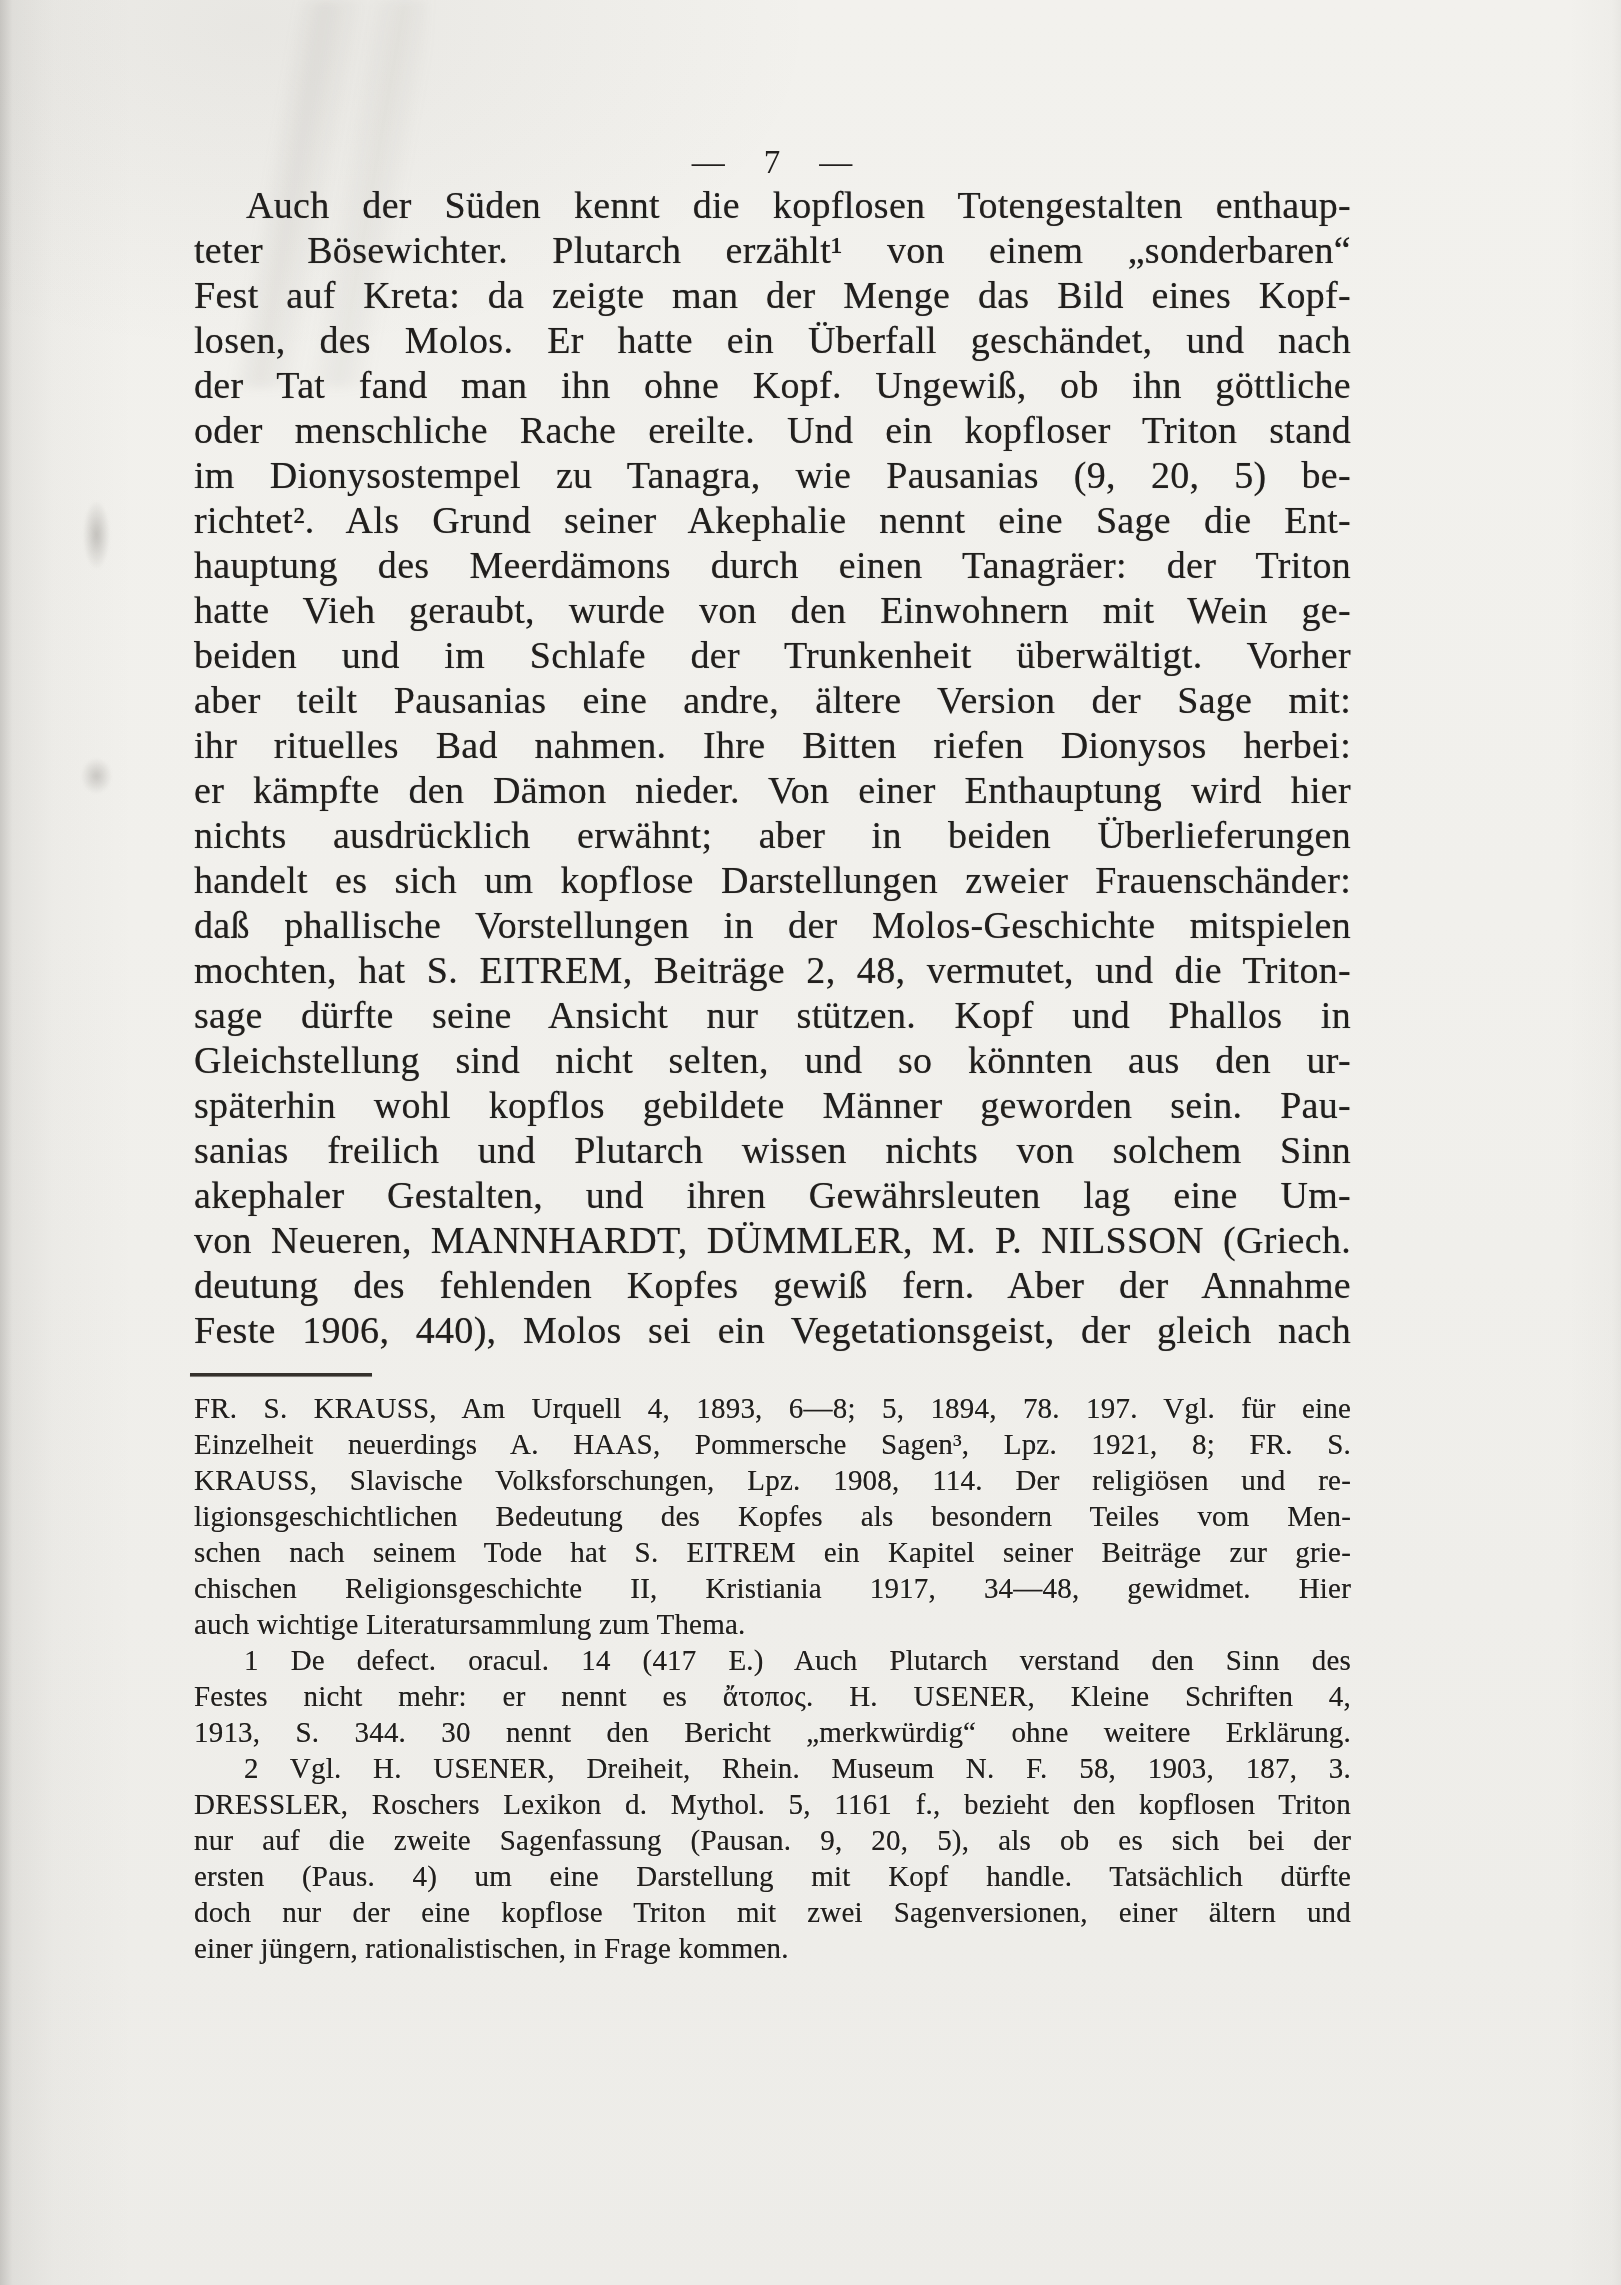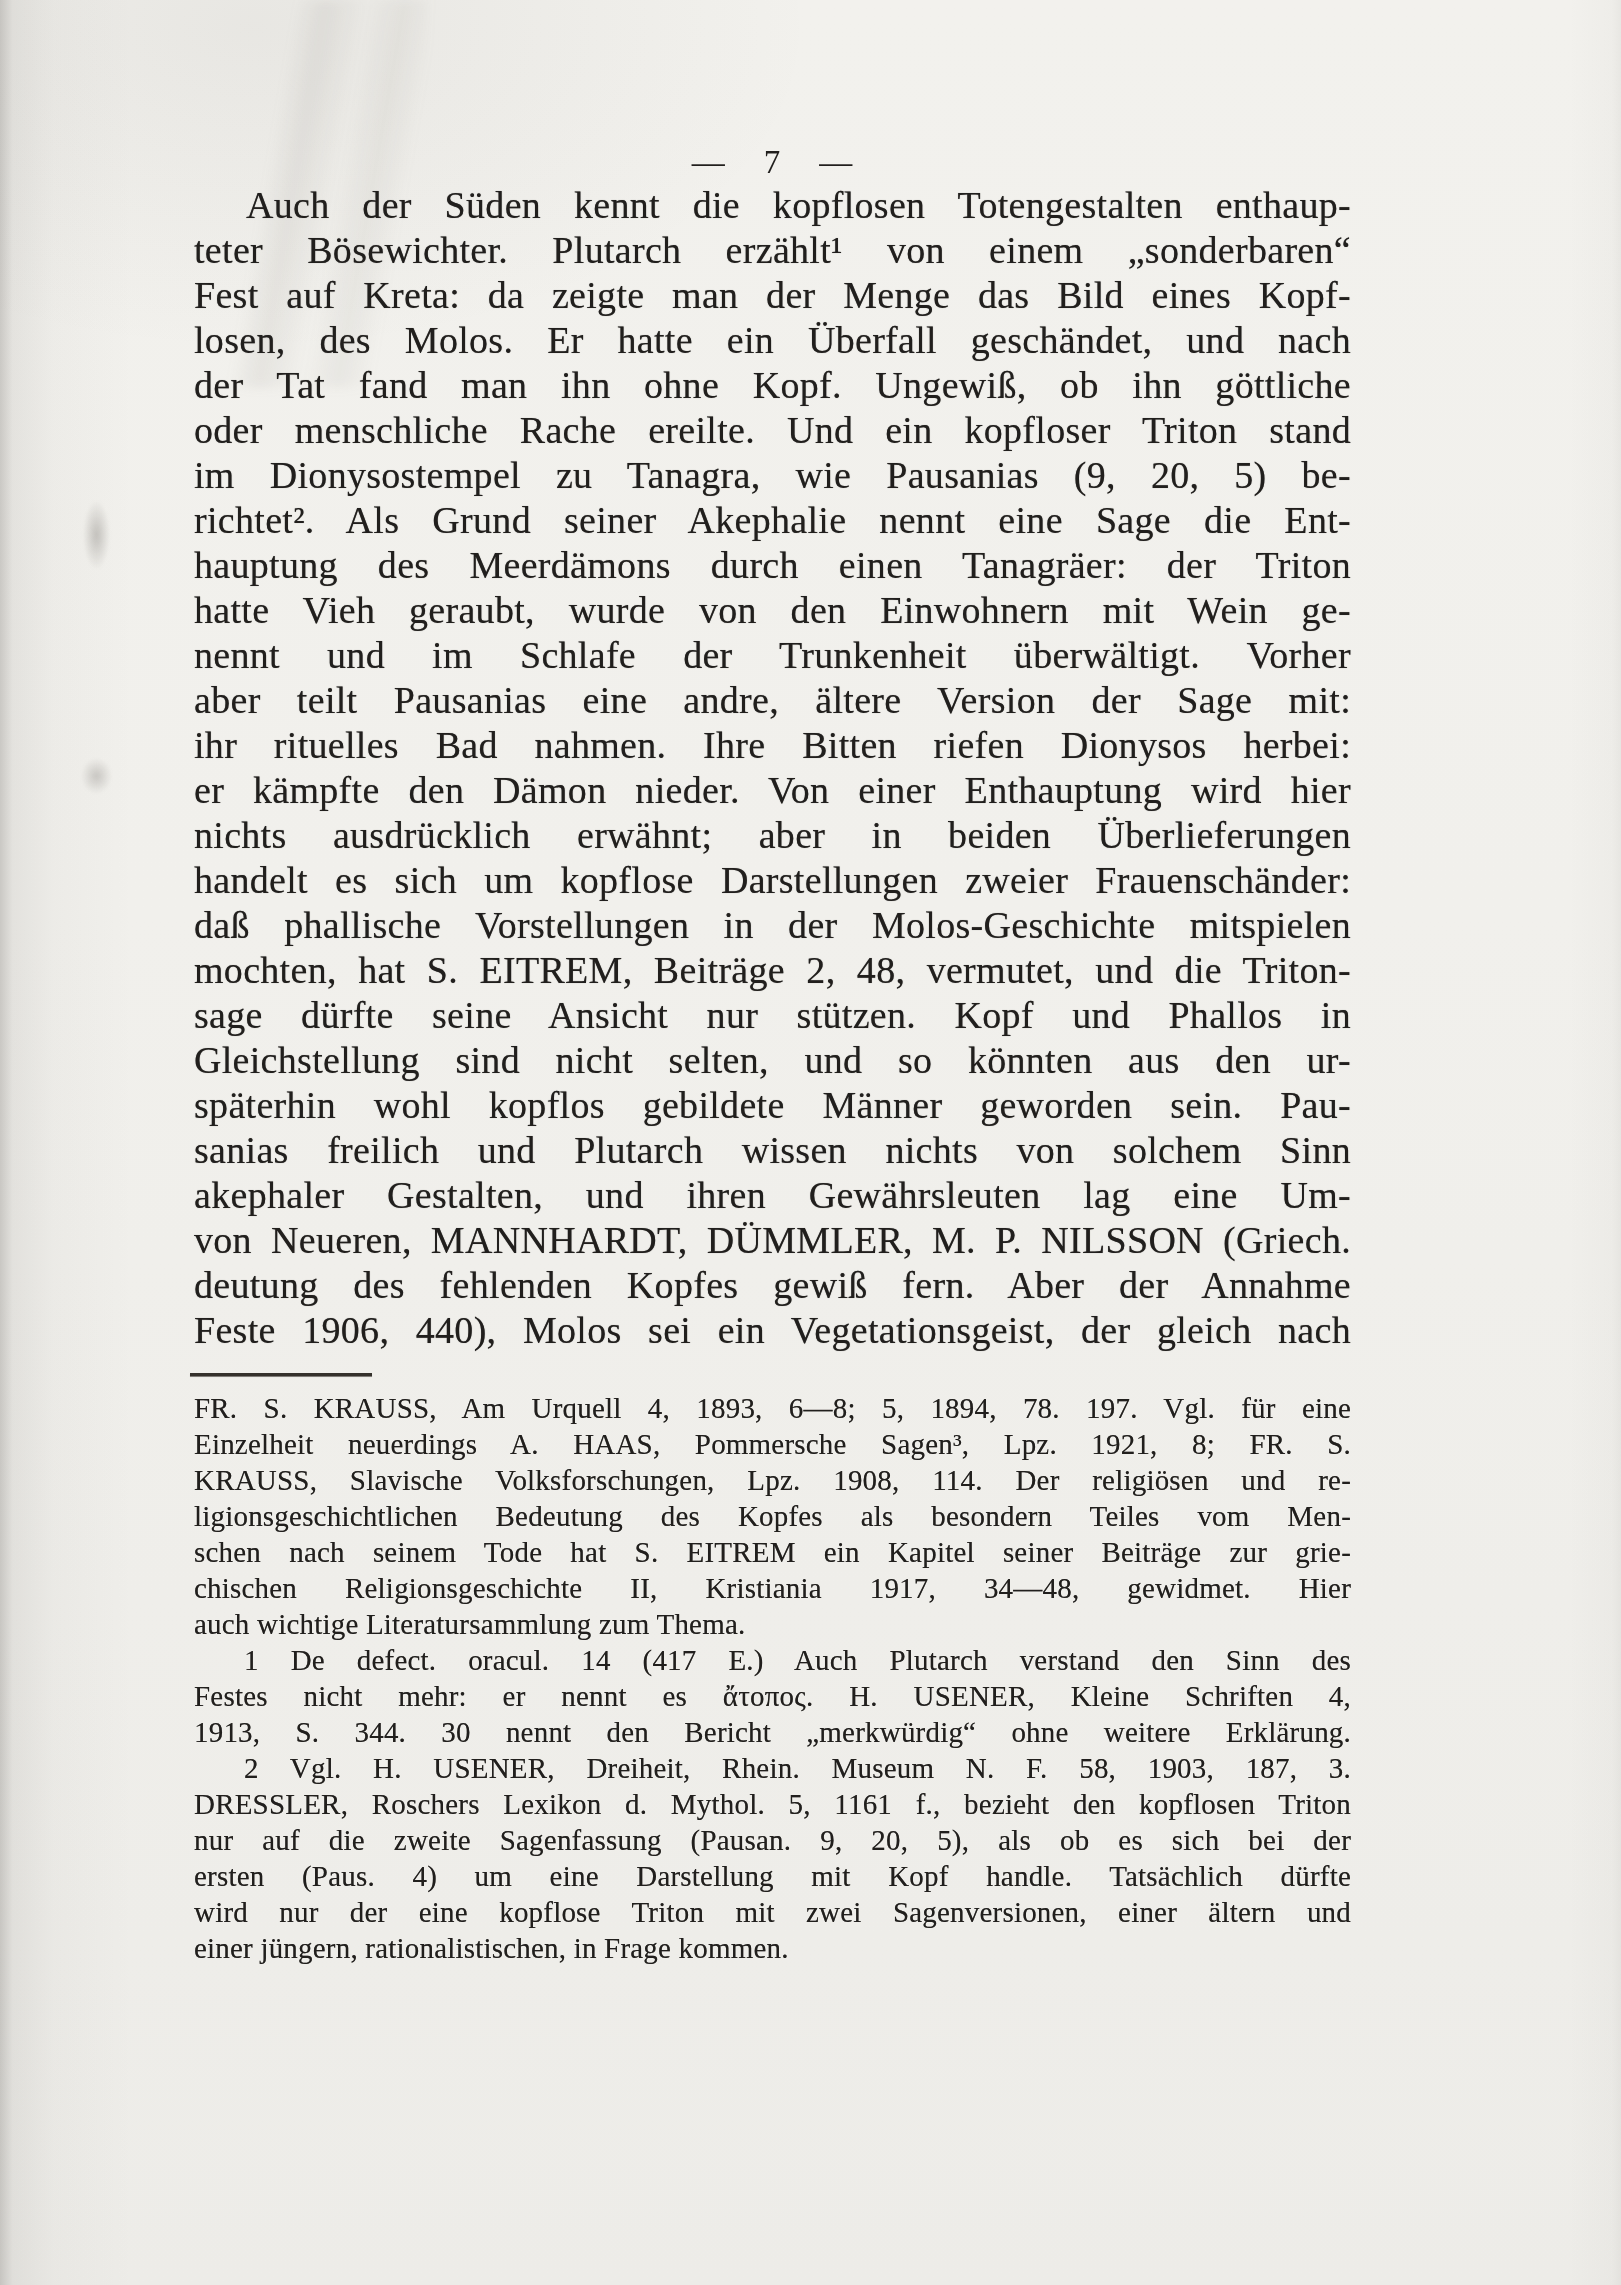--- a/index.html
+++ b/index.html
@@ -103,21 +103,21 @@
         <div class="tline in">Auch der Süden kennt die kopflosen Totengestalten enthaup-</div>
         <div class="tline">teter Bösewichter. Plutarch erzählt¹ von einem „sonderbaren“</div>
         <div class="tline">Fest auf Kreta: da zeigte man der Menge das Bild eines Kopf-</div>
         <div class="tline">losen, des Molos. Er hatte ein Überfall geschändet, und nach</div>
         <div class="tline">der Tat fand man ihn ohne Kopf. Ungewiß, ob ihn göttliche</div>
         <div class="tline">oder menschliche Rache ereilte. Und ein kopfloser Triton stand</div>
         <div class="tline">im Dionysostempel zu Tanagra, wie Pausanias (9, 20, 5) be-</div>
         <div class="tline">richtet². Als Grund seiner Akephalie nennt eine Sage die Ent-</div>
         <div class="tline">hauptung des Meerdämons durch einen Tanagräer: der Triton</div>
         <div class="tline">hatte Vieh geraubt, wurde von den Einwohnern mit Wein ge-</div>
-        <div class="tline">nennt und im Schlafe der Trunkenheit überwältigt. Vorher</div>
+        <div class="tline">beiden und im Schlafe der Trunkenheit überwältigt. Vorher</div>
         <div class="tline">aber teilt Pausanias eine andre, ältere Version der Sage mit:</div>
         <div class="tline">ihr rituelles Bad nahmen. Ihre Bitten riefen Dionysos herbei:</div>
         <div class="tline">er kämpfte den Dämon nieder. Von einer Enthauptung wird hier</div>
         <div class="tline">nichts ausdrücklich erwähnt; aber in beiden Überlieferungen</div>
         <div class="tline">handelt es sich um kopflose Darstellungen zweier Frauenschänder:</div>
         <div class="tline">daß phallische Vorstellungen in der Molos-Geschichte mitspielen</div>
         <div class="tline">mochten, hat S. EITREM, Beiträge 2, 48, vermutet, und die Triton-</div>
         <div class="tline">sage dürfte seine Ansicht nur stützen. Kopf und Phallos in</div>
         <div class="tline">Gleichstellung sind nicht selten, und so könnten aus den ur-</div>
         <div class="tline">späterhin wohl kopflos gebildete Männer geworden sein. Pau-</div>
@@ -138,19 +138,19 @@
         <div class="tline">schen nach seinem Tode hat S. EITREM ein Kapitel seiner Beiträge zur grie-</div>
         <div class="tline">chischen Religionsgeschichte II, Kristiania 1917, 34—48, gewidmet. Hier</div>
         <div class="tline end">auch wichtige Literatursammlung zum Thema.</div>
         <div class="tline in">1 De defect. oracul. 14 (417 E.) Auch Plutarch verstand den Sinn des</div>
         <div class="tline">Festes nicht mehr: er nennt es ἄτοπος. H. USENER, Kleine Schriften 4,</div>
         <div class="tline">1913, S. 344. 30 nennt den Bericht „merkwürdig“ ohne weitere Erklärung.</div>
         <div class="tline in">2 Vgl. H. USENER, Dreiheit, Rhein. Museum N. F. 58, 1903, 187, 3.</div>
         <div class="tline">DRESSLER, Roschers Lexikon d. Mythol. 5, 1161 f., bezieht den kopflosen Triton</div>
         <div class="tline">nur auf die zweite Sagenfassung (Pausan. 9, 20, 5), als ob es sich bei der</div>
         <div class="tline">ersten (Paus. 4) um eine Darstellung mit Kopf handle. Tatsächlich dürfte</div>
-        <div class="tline">wird nur der eine kopflose Triton mit zwei Sagenversionen, einer ältern und</div>
+        <div class="tline">doch nur der eine kopflose Triton mit zwei Sagenversionen, einer ältern und</div>
         <div class="tline end">einer jüngern, rationalistischen, in Frage kommen.</div>
       </div>
   </div>
 
 </div>
 
 
 </body></html>

